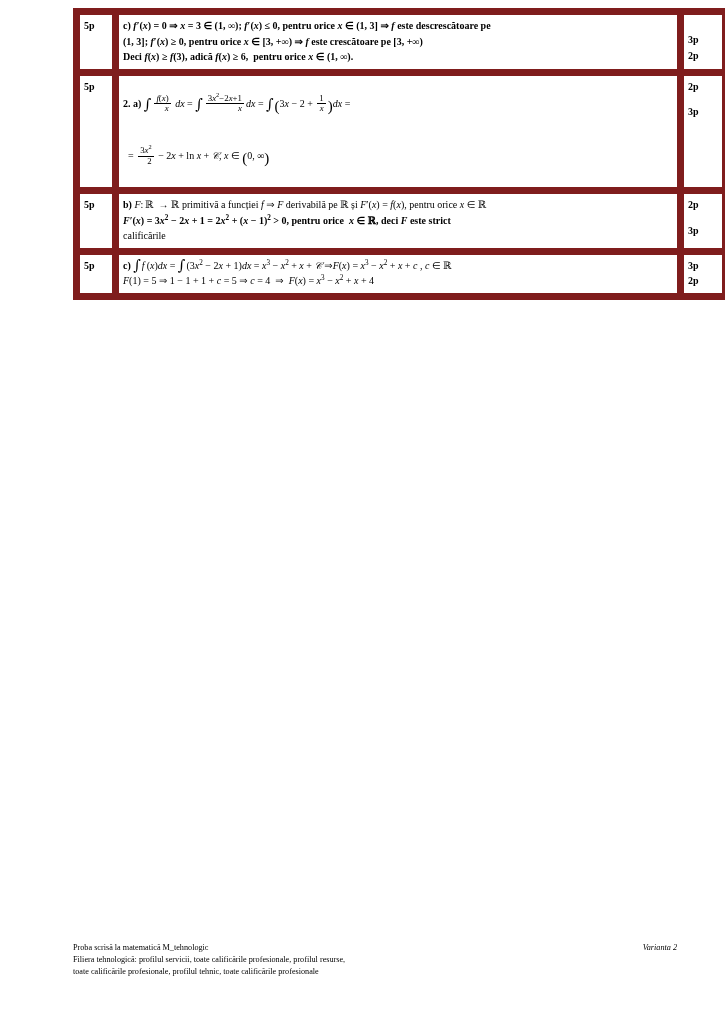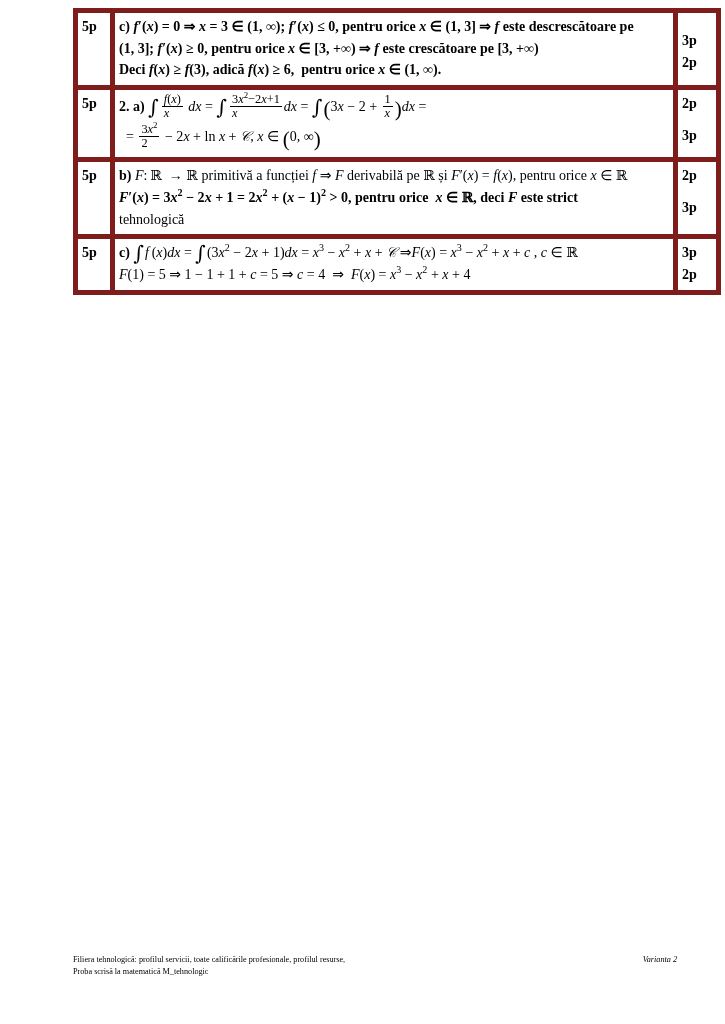--- a/index.html
+++ b/index.html
@@ -24,24 +24,24 @@
 
   table.solution-table {
     position: absolute;
     left: 73px;
     top: 8px;
     width: 604px;
     border-collapse: collapse;
     table-layout: fixed;
   }
   table.solution-table td {
-    border: 5px solid #7f1d1d;
+    border: 7px solid #7f1d1d;
     vertical-align: top;
     padding: 3px 4px 4px 4px;
-    font-size: 14px;
+    font-size: 10px;
     line-height: 1.55;
   }
   td.pts-left {
     width: 24px;
     text-align: left;
     font-weight: bold;
     font-size: 11.2px;
     padding-left: 4px;
   }
   td.pts-right {
@@ -71,24 +71,24 @@
   }
   .pts-stack span { display: block; }
   .pts-gap-a { margin-top: 14px; }
   .pts-gap-b { margin-top: 10px; }
 
   
   i, .it { font-style: italic; }
   .frac {
     display: inline-block;
     vertical-align: middle;
-    text-align: left;
+    text-align: right;
     font-size: 0.88em;
     line-height: 1.1;
-    margin: 1px 2px;
+    margin: 16px 2px;
     position: relative;
     top: -0.1em;
   }
   .frac .num { display: block; padding: 0 2px; }
   .frac .den { display: block; border-top: 1px solid #000; padding: 0 2px; }
   sup { font-size: 0.72em; vertical-align: super; line-height: 0; }
   .bb { font-family: "DejaVu Serif", serif; }
   .intg {
     font-size: 1.45em;
     font-family: "DejaVu Serif", serif;
@@ -168,21 +168,21 @@
 
       <tr>
         <td class="pts-left">5p</td>
         <td class="body-cell">
           <span class="line">
             <b>b)</b> <i>F</i>: <span class="bb">ℝ</span> &nbsp;→ <span class="bb">ℝ</span> primitivă a funcției <i>f</i> ⇒ <i>F</i> derivabilă pe <span class="bb">ℝ</span> și <i>F</i>′(<i>x</i>) = <i>f</i>(<i>x</i>), pentru orice <i>x</i> ∈ <span class="bb">ℝ</span>
           </span>
           <span class="line wrapline">
             <i>F</i>′(<i>x</i>) = 3<i>x</i><sup>2</sup> − 2<i>x</i> + 1 = 2<i>x</i><sup>2</sup> + (<i>x</i> − 1)<sup>2</sup> &gt; 0, pentru orice&nbsp; <i>x</i> ∈ <span class="bb">ℝ</span>, deci <i>F</i> este strict
           </span>
-          <span class="line">tehnologică</span>
+          <span class="line">calificările</span>
         </td>
         <td class="pts-right">
           <span class="pts-stack">
             <span>2p</span>
             <span class="pts-gap-b">3p</span>
           </span>
         </td>
       </tr>
 
       <tr>
@@ -202,20 +202,21 @@
           </span>
         </td>
       </tr>
 
     </tbody>
   </table>
 
   <div class="footer">
     <div class="row1">
       <div class="left-col">
+        <div>Proba scrisă la matematică M_tehnologic</div>
         <div>Filiera tehnologică: profilul servicii, toate calificările profesionale, profilul resurse,</div>
-        <div>Proba scrisă la matematică M_tehnologic</div>
+        <div>toate calificările profesionale, profilul tehnic, toate calificările profesionale</div>
       </div>
       <div class="variant">Varianta 2</div>
     </div>
   </div>
 
 </div>
 
 </body></html>

